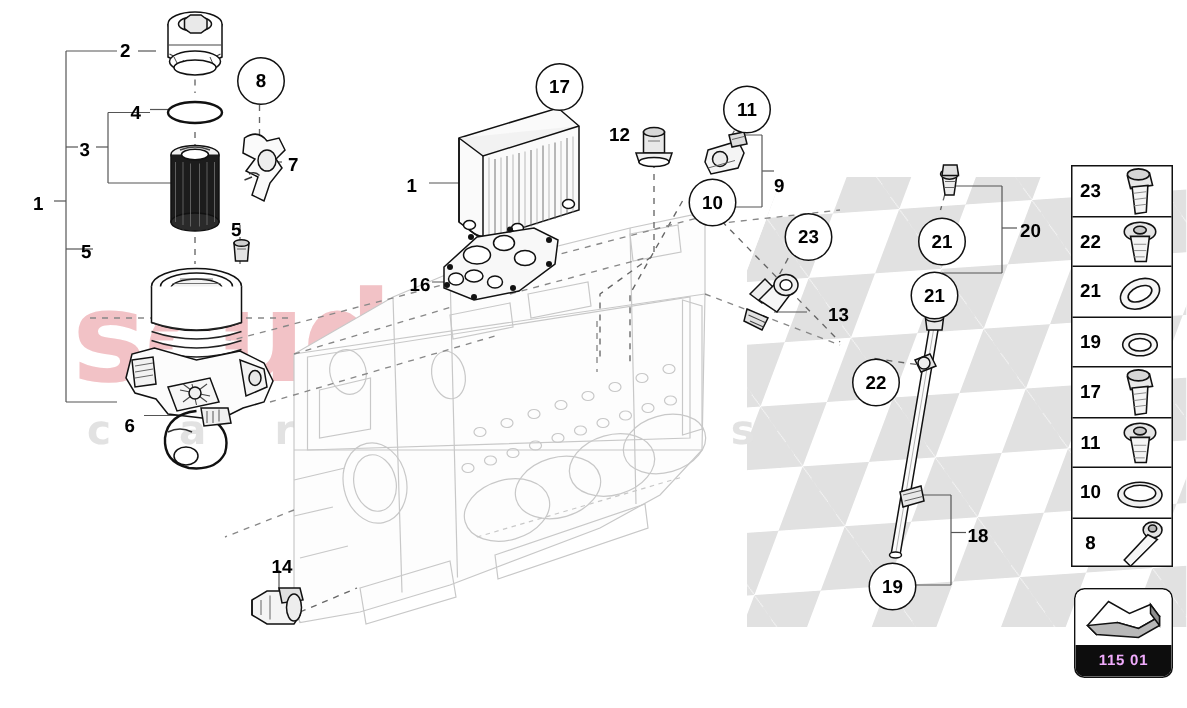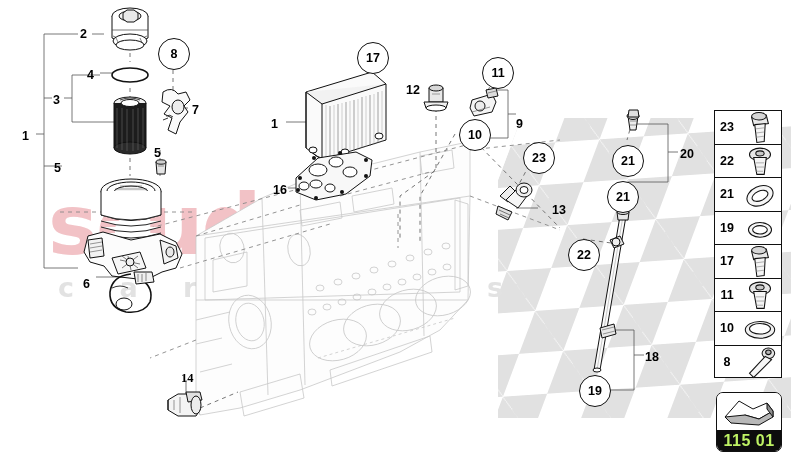--- a/index.html
+++ b/index.html
@@ -46,21 +46,21 @@
         display:flex;align-items:center;}
   .lrow:last-child{border-bottom:none;}
   .lnum{width:24px;text-align:center;font-size:12.5px;font-weight:bold;
         font-family:"Liberation Sans",sans-serif;}
   .lart{flex:1;height:100%;position:relative;}
 
   
   #idbadge{position:absolute;left:716px;top:392px;width:64px;height:58px;
            border:1.2px solid #111;border-radius:7px;background:#fff;overflow:hidden;z-index:8;}
   #idbadge .pic{height:37px;position:relative;background:#fff;}
-  #idbadge .bar{height:21px;background:#0d0d0d;color:#bef264;font-size:16px;font-weight:bold;
+  #idbadge .bar{height:21px;background:#0d0d0d;color:#f0abfc;font-size:10px;font-weight:bold;
         display:flex;align-items:center;justify-content:center;letter-spacing:.5px;
         font-family:"Liberation Sans",sans-serif;}
 </style>
 </head>
 <body>
 
 <div id="stage">
 
   <div class="wm-flag">
     <div class="inner"></div>
@@ -442,21 +442,21 @@
       <div class="num" style="left: 80px; top: 27px;">2</div>
       <div class="num" style="left: 53px; top: 93px;">3</div>
       <div class="num" style="left: 87px; top: 68px;">4</div>
       <div class="num" style="left: 54px; top: 161px;">5</div>
       <div class="num" style="left: 154px; top: 146px;">5</div>
       <div class="num" style="left: 83px; top: 277px;">6</div>
       <div class="num" style="left: 192px; top: 103px;">7</div>
       <div class="num" style="left: 516px; top: 117px;">9</div>
       <div class="num" style="left: 406px; top: 83px;">12</div>
       <div class="num" style="left: 552px; top: 203px;">13</div>
-      <div class="num" style="left: 181px; top: 371px; font-family: Liberation Serif, serif;">14</div>
+      <div class="num" style="left: 181px; top: 371px;">14</div>
       <div class="num" style="left: 271px; top: 117px;">1</div>
       <div class="num" style="left: 273px; top: 183px; text-align: center;">16</div>
       <div class="num" style="left: 645px; top: 350px;">18</div>
       <div class="num" style="left: 680px; top: 147px;">20</div>
     </div>
 
   <div id="legend">
       <div class="lrow">
         <div class="lnum">23</div>
         <div class="lart"><svg viewBox="0 0 40 34">

